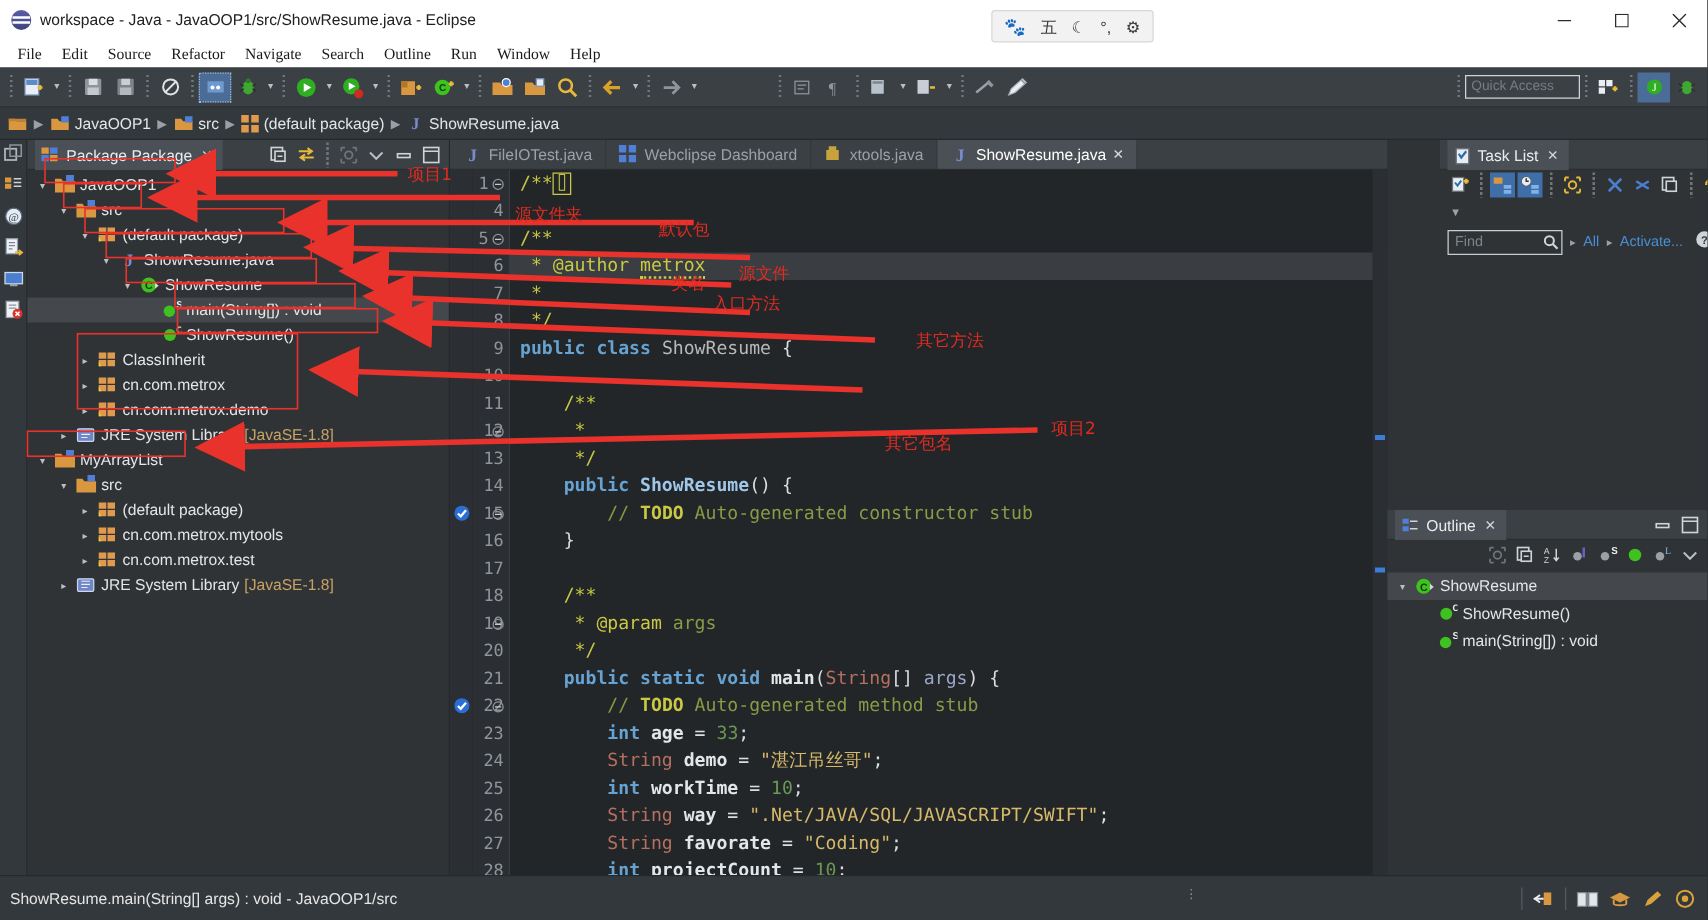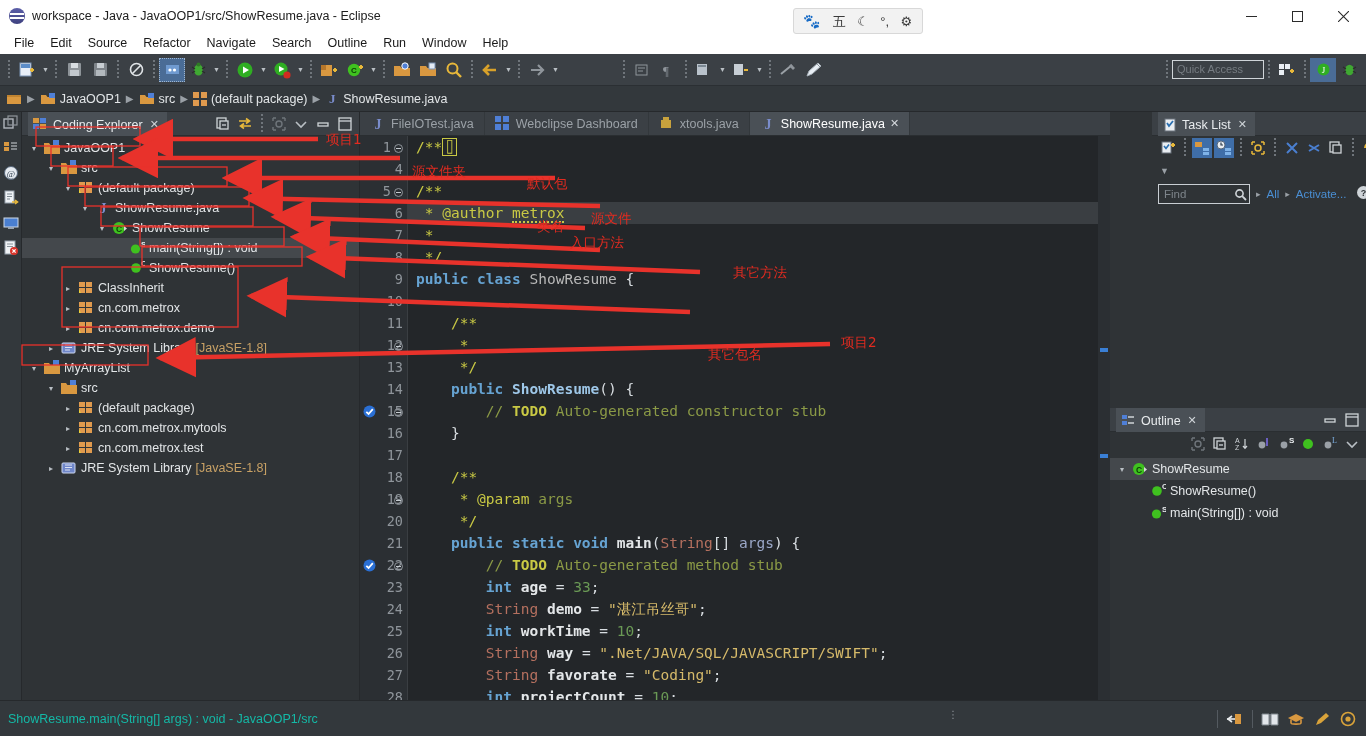--- a/index.html
+++ b/index.html
@@ -38,21 +38,21 @@
     color: #2b2b2b; font-size: 13px; line-height: 1;
   }
   .win-btn svg { display: block; }
 
   
   .menubar {
     position: absolute; left: 0; top: 32px; width: 1366px; height: 22px;
     background: #ffffff; display: flex; align-items: center; padding-left: 6px;
   }
   .menu-item {
-    font-size: 12.5px; color: #1a1a1a; padding: 2px 8px; white-space: nowrap;
+    font-size: 12.5px; color: #1a1a1a; padding: 2px 8px; white-space: nowrap; font-family: Liberation Serif, serif;
   }
 
   
   .ime-bar {
     position: absolute; left: 793px; top: 8px; width: 130px; height: 26px;
     background: #f2f2f2; border: 1px solid #d8d8d8; border-radius: 3px;
     display: flex; align-items: center; justify-content: space-around;
     padding: 0 4px;
   }
   .ime-ico { font-size: 13px; color: #3a3a3a; line-height: 1; }
@@ -225,21 +225,21 @@
     color:#e3e6e8; padding-left:4px;
   }
   .orow.sel { background:#44484c; }
 
   
   .statusbar {
     position:absolute; left:0; bottom:0; width:1366px; height:36px;
     background:#33383c; border-top:1px solid #26292c;
     display:flex; align-items:center; padding-left:8px;
   }
-  .status-text { font-size:12.5px; color:#14b8a6; white-space:nowrap; }
+  .status-text { font-size:12.5px; color:#e5e5e5; white-space:nowrap; }
   .status-grip { position:absolute; left:948px; top:8px; color:#8f959b; font-size:10px; letter-spacing:0; }
   .status-right { margin-left:auto; display:flex; align-items:center; gap:2px; padding-right:6px; }
   .sb-ico { width:24px; height:22px; display:flex; align-items:center; justify-content:center; }
   .sb-sep { width:1px; height:18px; background:#545a60; margin:0 3px; }
 
   
   .anno { position:absolute; left:0; top:0; width:1366px; height:736px; pointer-events:none; }
   .alabel {
     position:absolute; color:#e02b20; font-size:13.5px; white-space:nowrap;
     font-family:"DejaVu Sans", sans-serif;
@@ -555,21 +555,21 @@
 
   <div class="pkg-panel">
     <div class="view-head">
       <div class="view-tab">
         <svg width="15" height="15" viewBox="0 0 15 15">
             <rect x="0" y="1" width="6" height="5" fill="#d99840"></rect>
             <rect x="7" y="1" width="6" height="5" fill="#4f7fd6"></rect>
             <rect x="0" y="7" width="6" height="5" fill="#4f7fd6"></rect>
             <rect x="7" y="7" width="6" height="5" fill="#d99840"></rect>
           </svg>
-        <span class="view-title">Coding Explorer</span>
+        <span class="view-title">Package Package</span>
         <span class="view-x">✕</span>
       </div>
       <div class="view-tools">
         <div class="vt">
           <svg width="16" height="16" viewBox="0 0 16 16">
               <rect x="2" y="2" width="9" height="10" fill="none" stroke="#cfd4d8" stroke-width="1.3"></rect>
               <rect x="5" y="5" width="8" height="8" fill="#3b4045" stroke="#cfd4d8" stroke-width="1.3"></rect>
               <path d="M7 9 h4" stroke="#cfd4d8" stroke-width="1.3"></path>
             </svg>
         </div>

